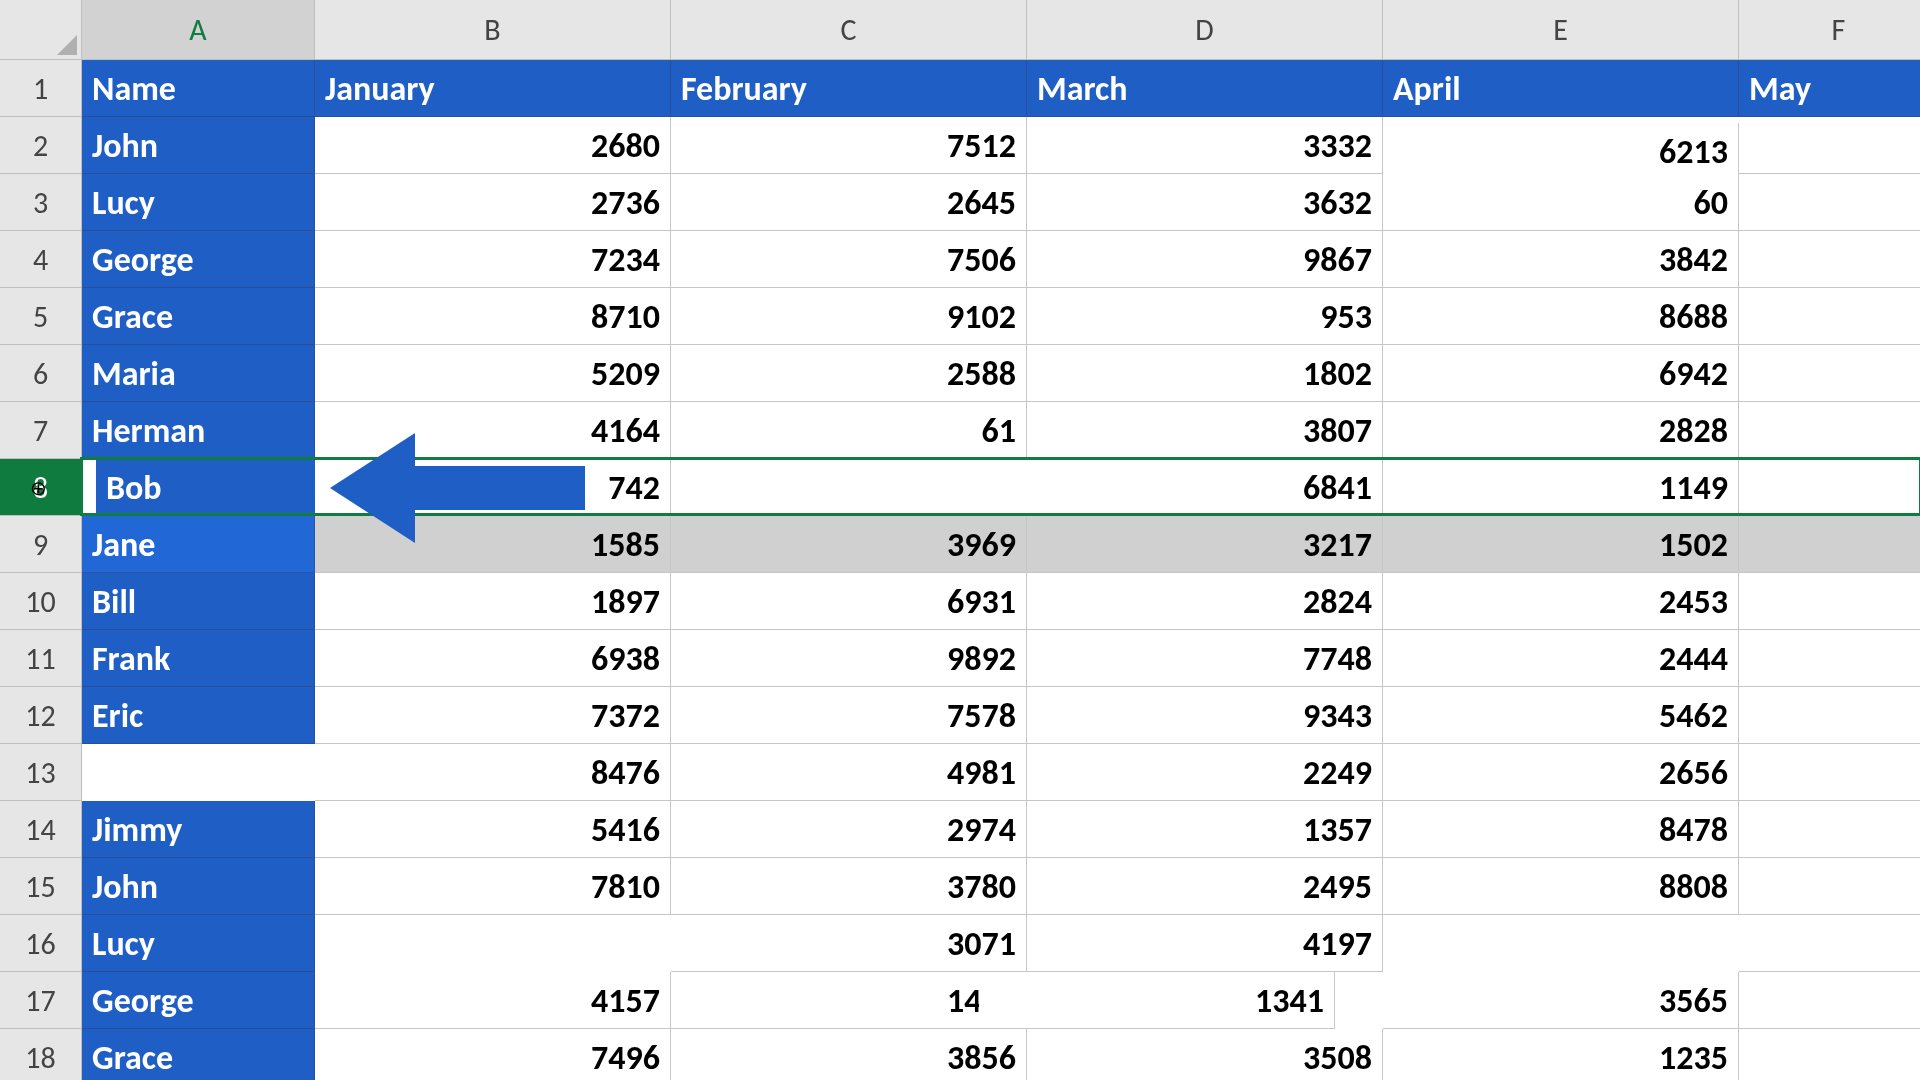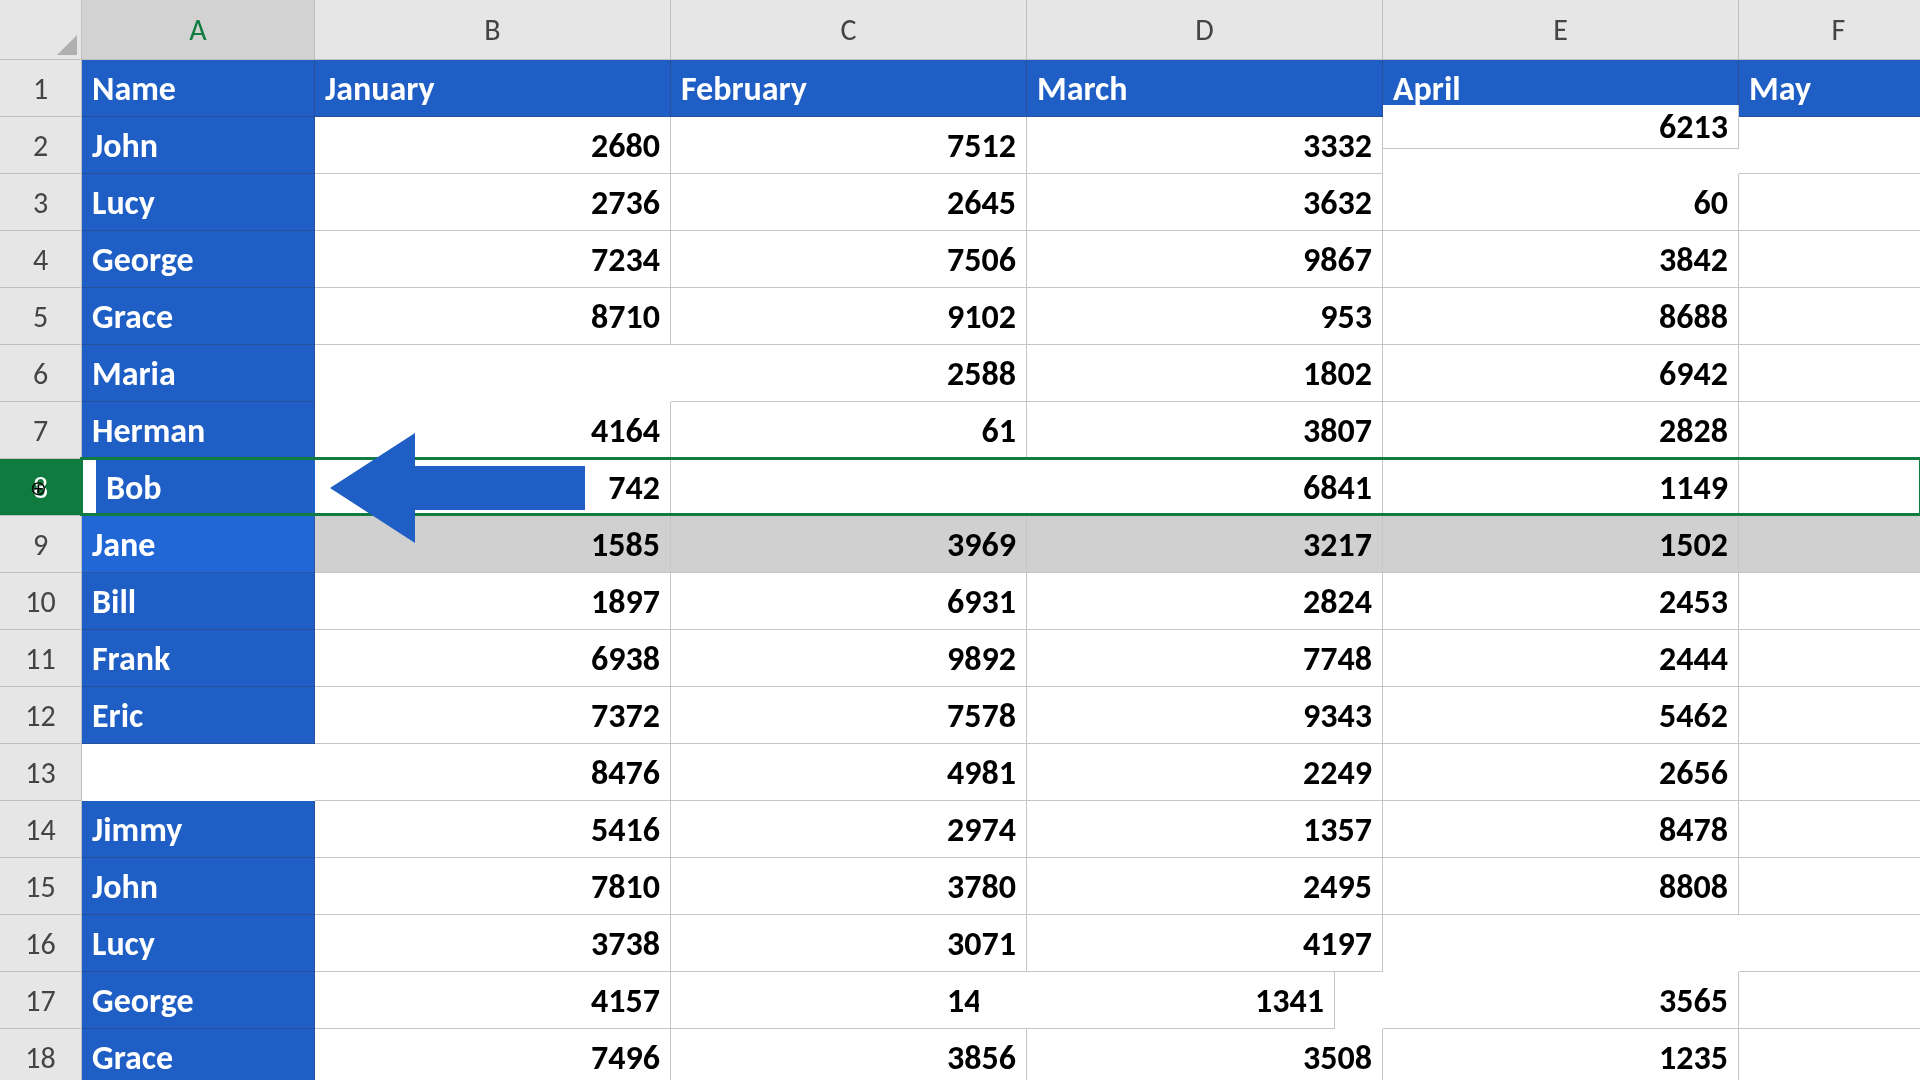--- a/index.html
+++ b/index.html
@@ -141,21 +141,21 @@
     <div class="cell hdrcell" style="left: 315px; top: 60px; width: 356px; height: 57px;">January</div>
     <div class="cell hdrcell" style="left: 671px; top: 60px; width: 356px; height: 57px;">February</div>
     <div class="cell hdrcell" style="left: 1027px; top: 60px; width: 356px; height: 57px;">March</div>
     <div class="cell hdrcell" style="left: 1383px; top: 60px; width: 356px; height: 57px;">April</div>
     <div class="cell hdrcell" style="left: 1739px; top: 60px; width: 200px; height: 57px;">May</div>
     <div class="rowhdr" style="top: 117px; width: 82px; height: 57px;">2</div>
     <div class="cell namecell" style="left: 82px; top: 117px; width: 233px; height: 57px;">John</div>
     <div class="cell num" style="left: 315px; top: 117px; width: 356px; height: 57px;">2680</div>
     <div class="cell num" style="left: 671px; top: 117px; width: 356px; height: 57px;">7512</div>
     <div class="cell num" style="left: 1027px; top: 117px; width: 356px; height: 57px;">3332</div>
-    <div class="cell num" style="left: 1383px; top: 105px; width: 356px; height: 44px;">6213</div>
+    <div class="cell num" style="left: 1383px; top: 123px; width: 356px; height: 57px;">6213</div>
     <div class="cell num" style="left: 1739px; top: 117px; width: 200px; height: 57px;"></div>
     <div class="rowhdr" style="top: 174px; width: 82px; height: 57px;">3</div>
     <div class="cell namecell" style="left: 82px; top: 174px; width: 233px; height: 57px;">Lucy</div>
     <div class="cell num" style="left: 315px; top: 174px; width: 356px; height: 57px;">2736</div>
     <div class="cell num" style="left: 671px; top: 174px; width: 356px; height: 57px;">2645</div>
     <div class="cell num" style="left: 1027px; top: 174px; width: 356px; height: 57px;">3632</div>
     <div class="cell num" style="left: 1383px; top: 174px; width: 356px; height: 57px;">60</div>
     <div class="cell num" style="left: 1739px; top: 174px; width: 200px; height: 57px;"></div>
     <div class="rowhdr" style="top: 231px; width: 82px; height: 57px;">4</div>
     <div class="cell namecell" style="left: 82px; top: 231px; width: 233px; height: 57px;">George</div>
@@ -166,20 +166,21 @@
     <div class="cell num" style="left: 1739px; top: 231px; width: 200px; height: 57px;"></div>
     <div class="rowhdr" style="top: 288px; width: 82px; height: 57px;">5</div>
     <div class="cell namecell" style="left: 82px; top: 288px; width: 233px; height: 57px;">Grace</div>
     <div class="cell num" style="left: 315px; top: 288px; width: 356px; height: 57px; padding-left: 37px;">8710</div>
     <div class="cell num" style="left: 671px; top: 288px; width: 356px; height: 57px;">9102</div>
     <div class="cell num" style="left: 1027px; top: 288px; width: 356px; height: 57px;">953</div>
     <div class="cell num" style="left: 1383px; top: 288px; width: 356px; height: 57px;">8688</div>
     <div class="cell num" style="left: 1739px; top: 288px; width: 200px; height: 57px;"></div>
     <div class="rowhdr" style="top: 345px; width: 82px; height: 57px;">6</div>
     <div class="cell namecell" style="left: 82px; top: 345px; width: 233px; height: 57px;">Maria</div>
+    <div class="cell num" style="left: 315px; top: 345px; width: 356px; height: 57px;">5209</div>
     <div class="cell num" style="left: 671px; top: 345px; width: 356px; height: 57px;">2588</div>
     <div class="cell num" style="left: 1027px; top: 345px; width: 356px; height: 57px;">1802</div>
     <div class="cell num" style="left: 1383px; top: 345px; width: 356px; height: 57px;">6942</div>
     <div class="cell num" style="left: 1739px; top: 345px; width: 200px; height: 57px;"></div>
     <div class="rowhdr" style="top: 402px; width: 82px; height: 57px;">7</div>
     <div class="cell namecell" style="left: 82px; top: 402px; width: 233px; height: 57px;">Herman</div>
     <div class="cell num" style="left: 315px; top: 402px; width: 356px; height: 57px;">4164</div>
     <div class="cell num" style="left: 671px; top: 402px; width: 356px; height: 57px;">61</div>
     <div class="cell num" style="left: 1027px; top: 402px; width: 356px; height: 57px;">3807</div>
     <div class="cell num" style="left: 1383px; top: 402px; width: 356px; height: 57px;">2828</div>
@@ -233,21 +234,20 @@
     <div class="cell num" style="left: 1739px; top: 801px; width: 200px; height: 57px;"></div>
     <div class="rowhdr" style="top: 858px; width: 82px; height: 57px;">15</div>
     <div class="cell namecell" style="left: 82px; top: 858px; width: 233px; height: 57px;">John</div>
     <div class="cell num" style="left: 315px; top: 858px; width: 356px; height: 57px;">7810</div>
     <div class="cell num" style="left: 671px; top: 858px; width: 356px; height: 57px;">3780</div>
     <div class="cell num" style="left: 1027px; top: 858px; width: 356px; height: 57px;">2495</div>
     <div class="cell num" style="left: 1383px; top: 858px; width: 356px; height: 57px;">8808</div>
     <div class="cell num" style="left: 1739px; top: 858px; width: 200px; height: 57px;"></div>
     <div class="rowhdr" style="top: 915px; width: 82px; height: 57px;">16</div>
     <div class="cell namecell" style="left: 82px; top: 915px; width: 233px; height: 57px;">Lucy</div>
-    <div class="cell num" style="left: 315px; top: 915px; width: 356px; height: 57px;">3738</div>
     <div class="cell num" style="left: 671px; top: 915px; width: 356px; height: 57px;">3071</div>
     <div class="cell num" style="left: 1027px; top: 915px; width: 356px; height: 57px;">4197</div>
     <div class="cell num" style="left: 1739px; top: 915px; width: 200px; height: 57px;"></div>
     <div class="rowhdr" style="top: 972px; width: 82px; height: 57px;">17</div>
     <div class="cell namecell" style="left: 82px; top: 972px; width: 233px; height: 57px;">George</div>
     <div class="cell num" style="left: 315px; top: 972px; width: 356px; height: 57px;">4157</div>
     <div class="cell num" style="left: 671px; top: 972px; width: 356px; height: 57px;">1401</div>
     <div class="cell num" style="left: 979px; top: 972px; width: 356px; height: 57px;">1341</div>
     <div class="cell num" style="left: 1383px; top: 972px; width: 356px; height: 57px;">3565</div>
     <div class="cell num" style="left: 1739px; top: 972px; width: 200px; height: 57px;"></div>

